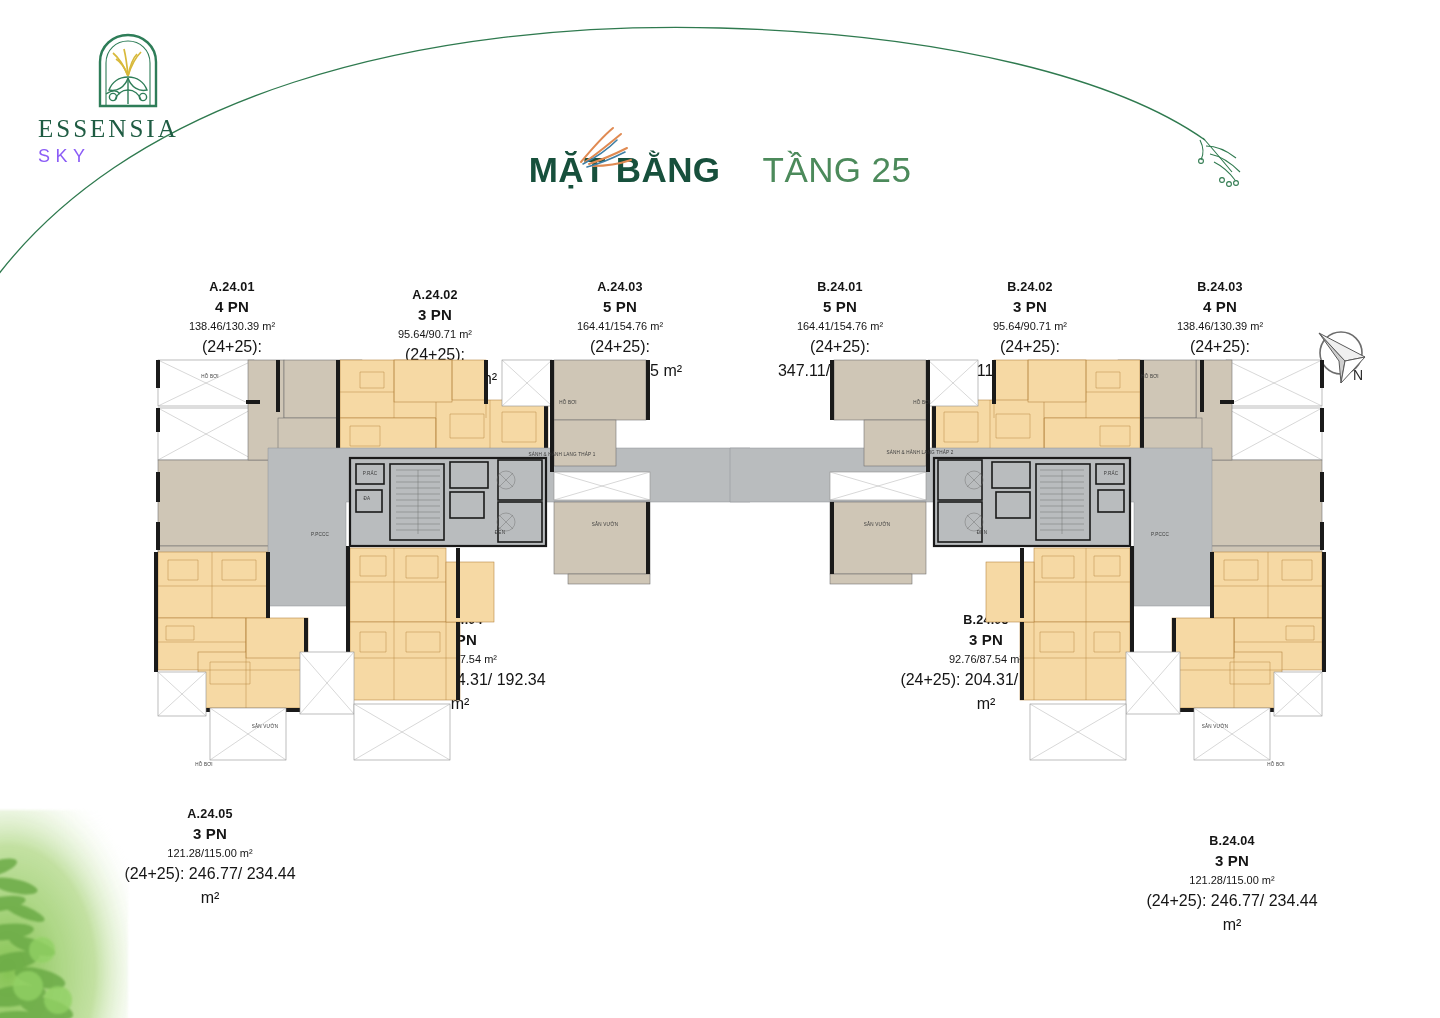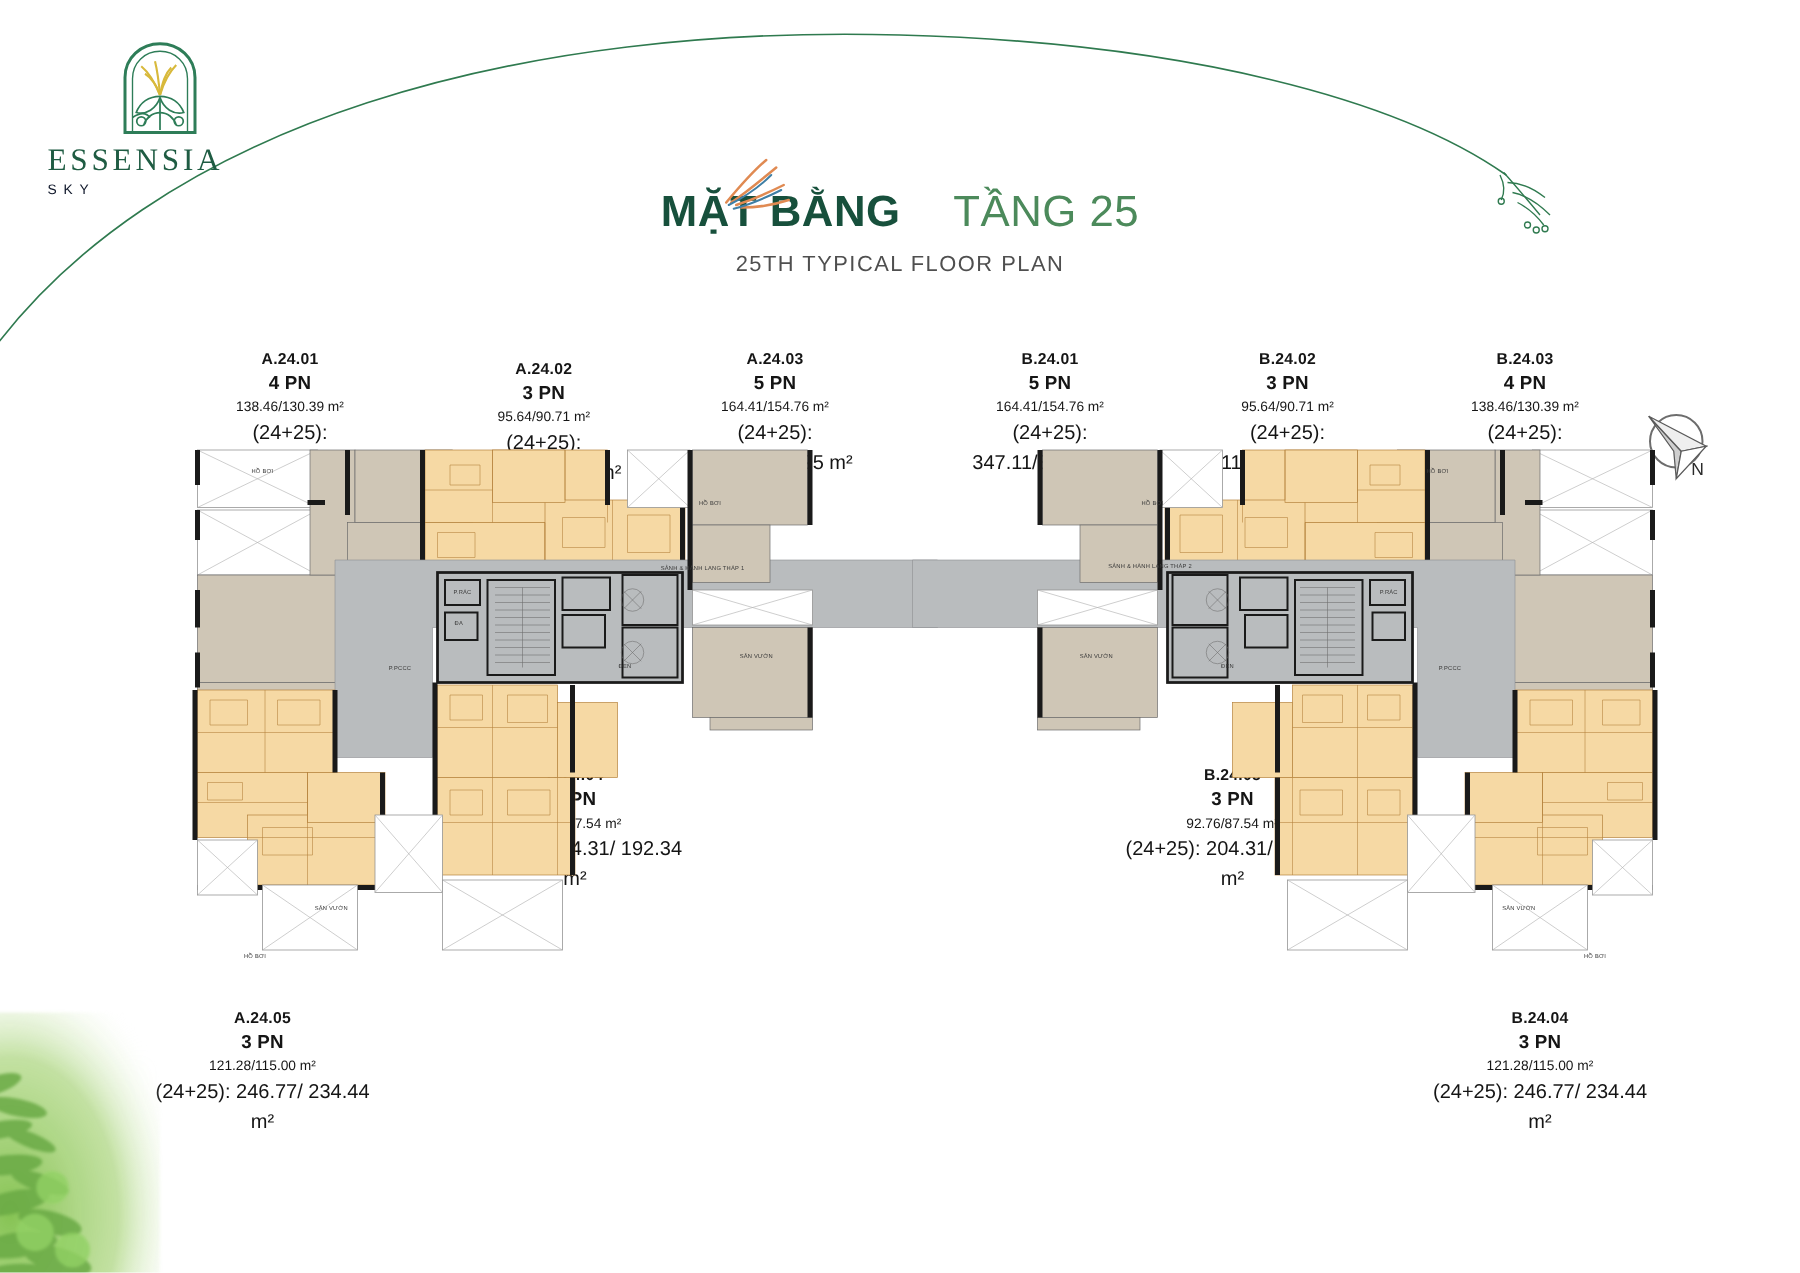--- a/index.html
+++ b/index.html
@@ -16,21 +16,21 @@
 
   
   .logo{position:absolute;left:38px;top:32px;width:180px;text-align:left;}
   .logo-mark{width:72px;height:78px;margin:0 auto 6px auto;display:block;}
   .logo-name{
     font-family:"Liberation Serif", serif;
     font-size:25px;letter-spacing:3px;color:#1f5c43;font-weight:400;
     line-height:1;
   }
   .logo-sub{
-    font-size:11px;letter-spacing:5.5px;color:#0f172a;margin-top:5px;
+    font-size:18px;letter-spacing:5.5px;color:#8b5cf6;margin-top:5px;
   }
 
   
   .title-block{position:absolute;left:0;top:150px;width:1440px;text-align:center;}
   .title-main{
     font-size:35px;font-weight:bold;color:#17503c;letter-spacing:.4px;
     display:inline-block;position:relative;white-space:nowrap;
   }
   .title-main .light{color:#4c8a5b;font-weight:400;margin-left:32px;}
   .title-flower{position:absolute;left:46px;top:-28px;width:60px;height:52px;}
@@ -125,21 +125,20 @@
           <path d="M18 44 C30 44 44 42 56 38"></path>
         </g>
         <g stroke="#3f7fa5" stroke-width="1.6" fill="none" stroke-linecap="round">
           <path d="M8 42 C20 36 32 28 42 18"></path>
           <path d="M12 45 C24 42 38 36 50 30"></path>
         </g>
       </svg>
       <span>MẶT BẰNG</span>
       <span class="light">TẦNG 25</span>
     </div>
-    <div class="title-sub">25TH TYPICAL FLOOR PLAN</div>
   </div>
 
   <div class="callout" style="left:152px;top:278px;width:160px;">
     <div class="code">A.24.01</div>
     <div class="pn">4 PN</div>
     <div class="a1">138.46/130.39 m²</div>
     <div class="a2">(24+25): 288.65/269.91 m²</div>
   </div>
 
   <div class="callout" style="left:355px;top:286px;width:160px;">
@@ -191,21 +190,21 @@
     <div class="a2">(24+25): 204.31/ 192.34 m²</div>
   </div>
 
   <div class="callout" style="left:120px;top:805px;width:180px;">
     <div class="code">A.24.05</div>
     <div class="pn">3 PN</div>
     <div class="a1">121.28/115.00 m²</div>
     <div class="a2">(24+25): 246.77/ 234.44 m²</div>
   </div>
 
-  <div class="callout" style="left:1142px;top:805px;width:180px;">
+  <div class="callout" style="left:1142px;top:832px;width:180px;">
     <div class="code">B.24.04</div>
     <div class="pn">3 PN</div>
     <div class="a1">121.28/115.00 m²</div>
     <div class="a2">(24+25): 246.77/ 234.44 m²</div>
   </div>
 
   <div class="compass">
     <svg viewBox="0 0 78 70">
       <circle cx="36" cy="28" r="21" fill="none" stroke="#6d6d6d" stroke-width="1.6"></circle>
       <polygon points="14,8 40,36 36,58 34,36" fill="#cfcfcf" stroke="#5a5a5a" stroke-width="1"></polygon>

